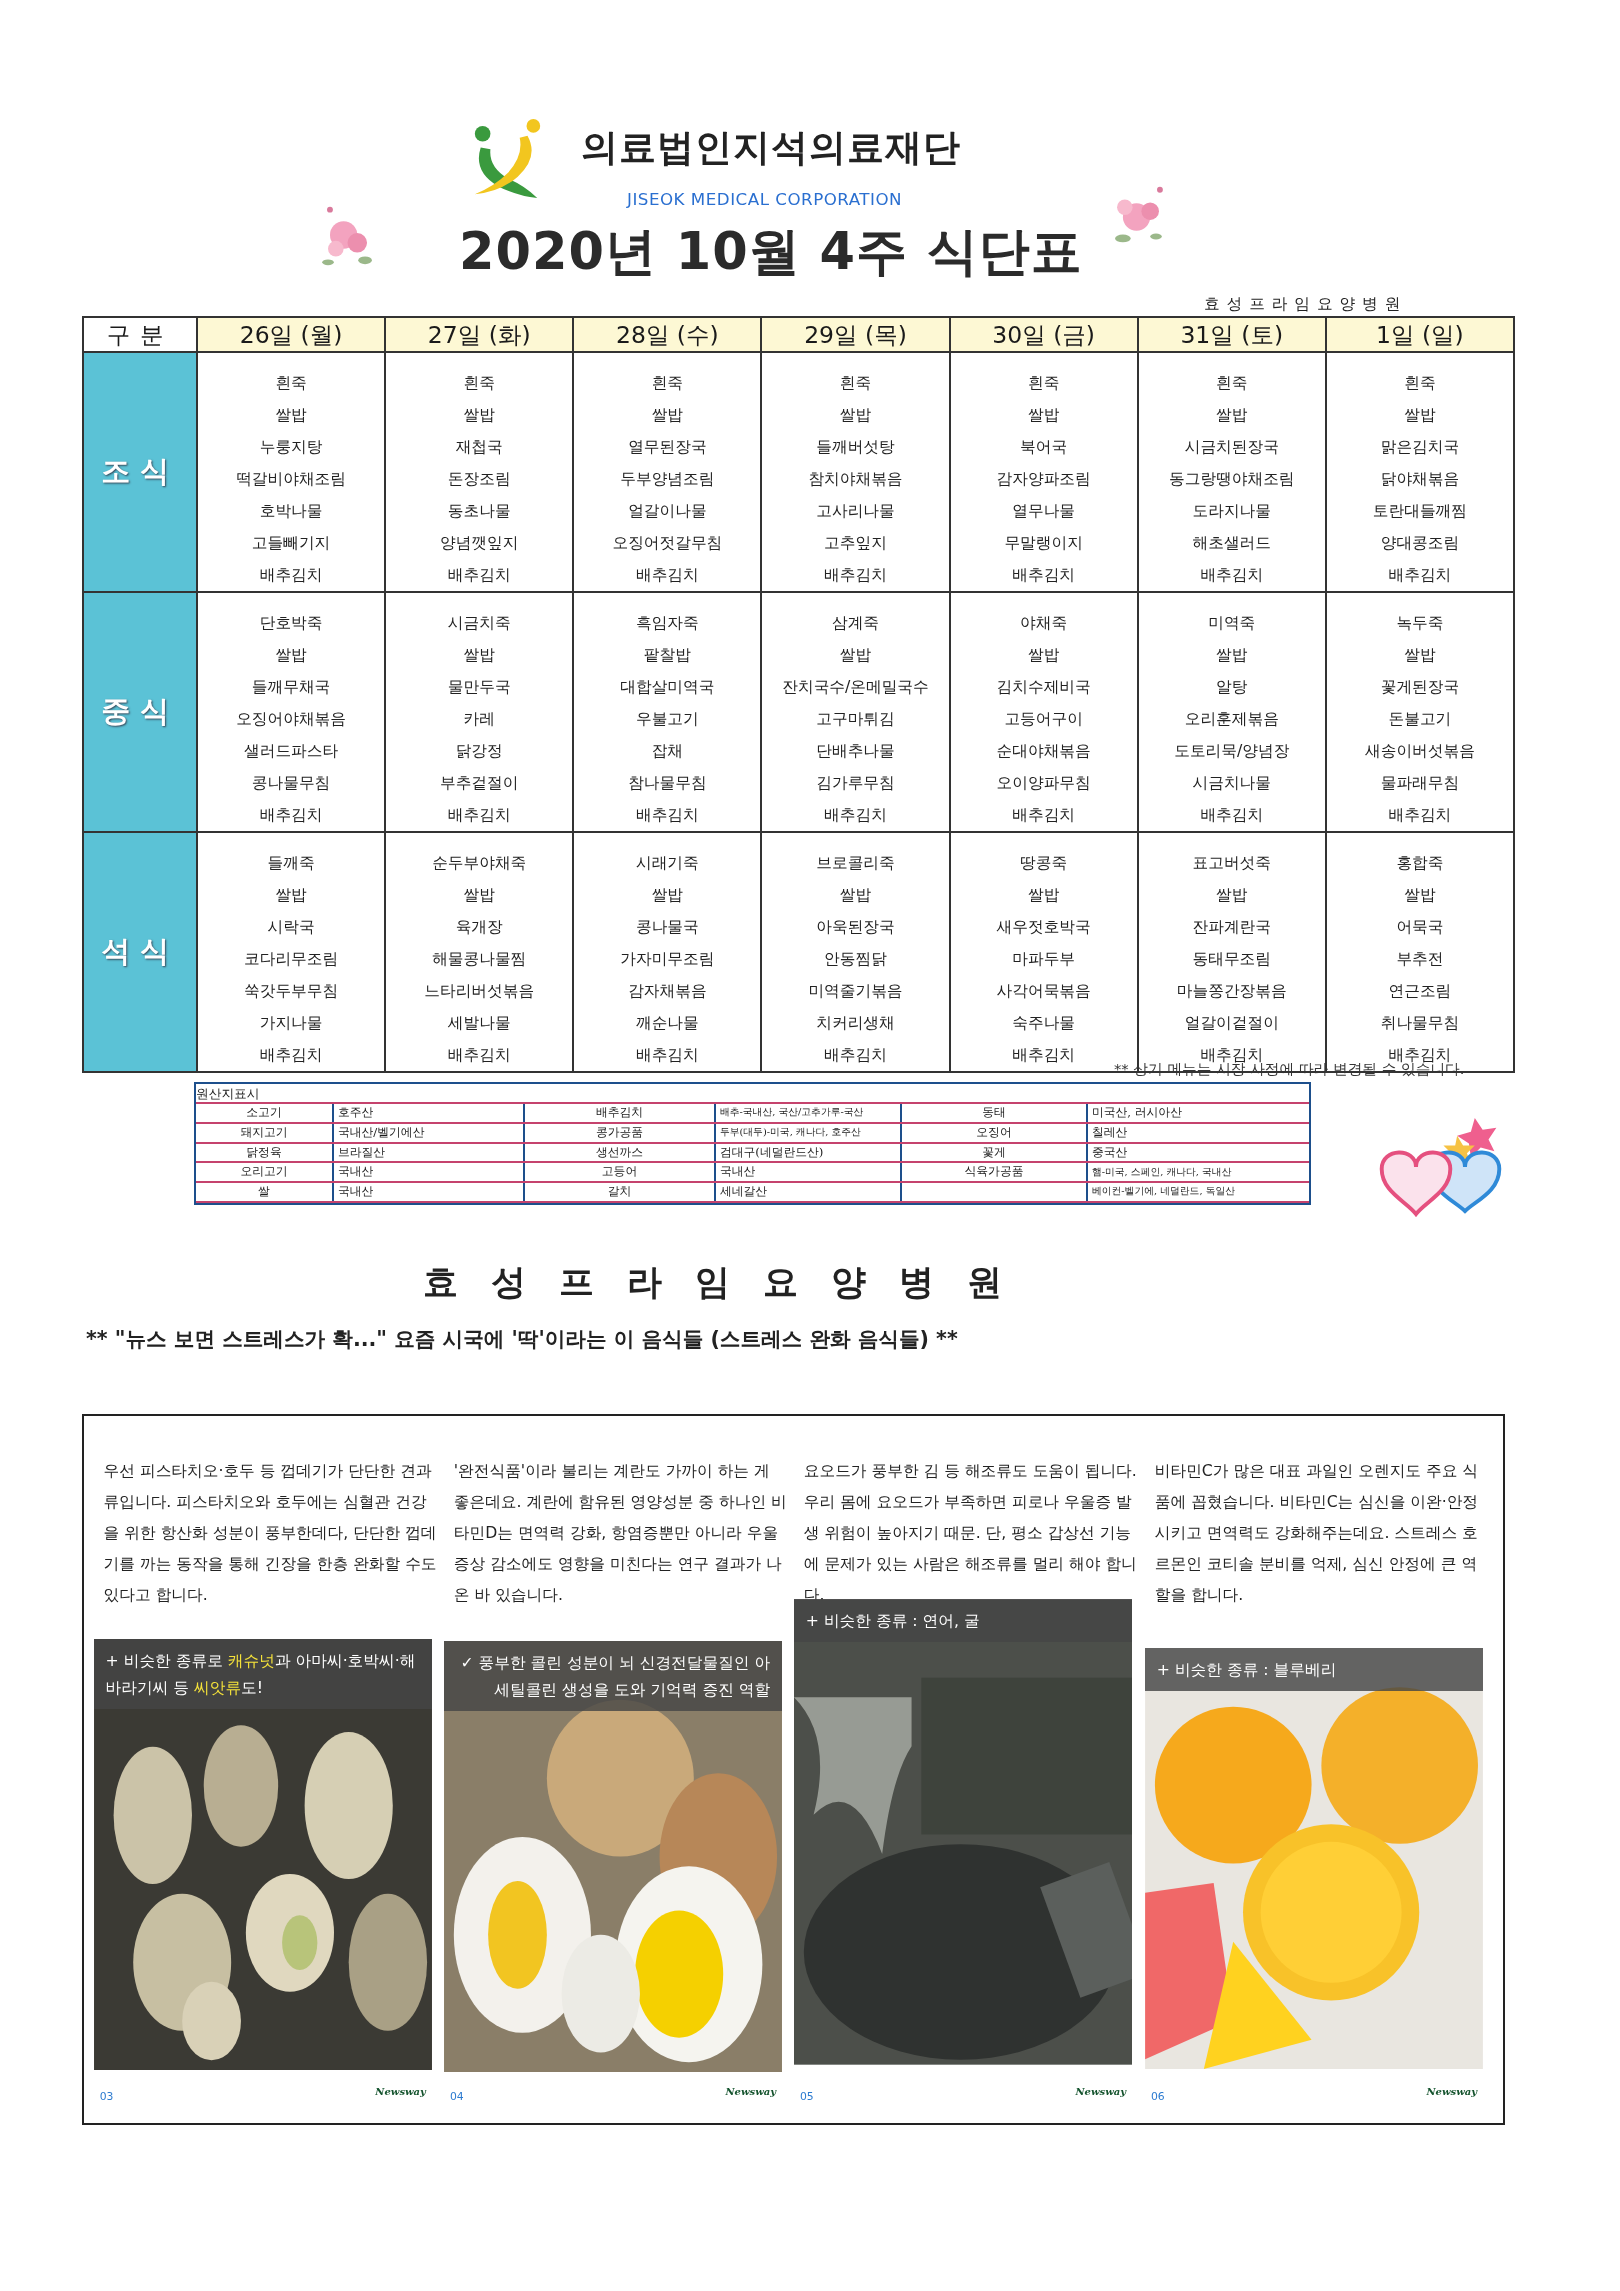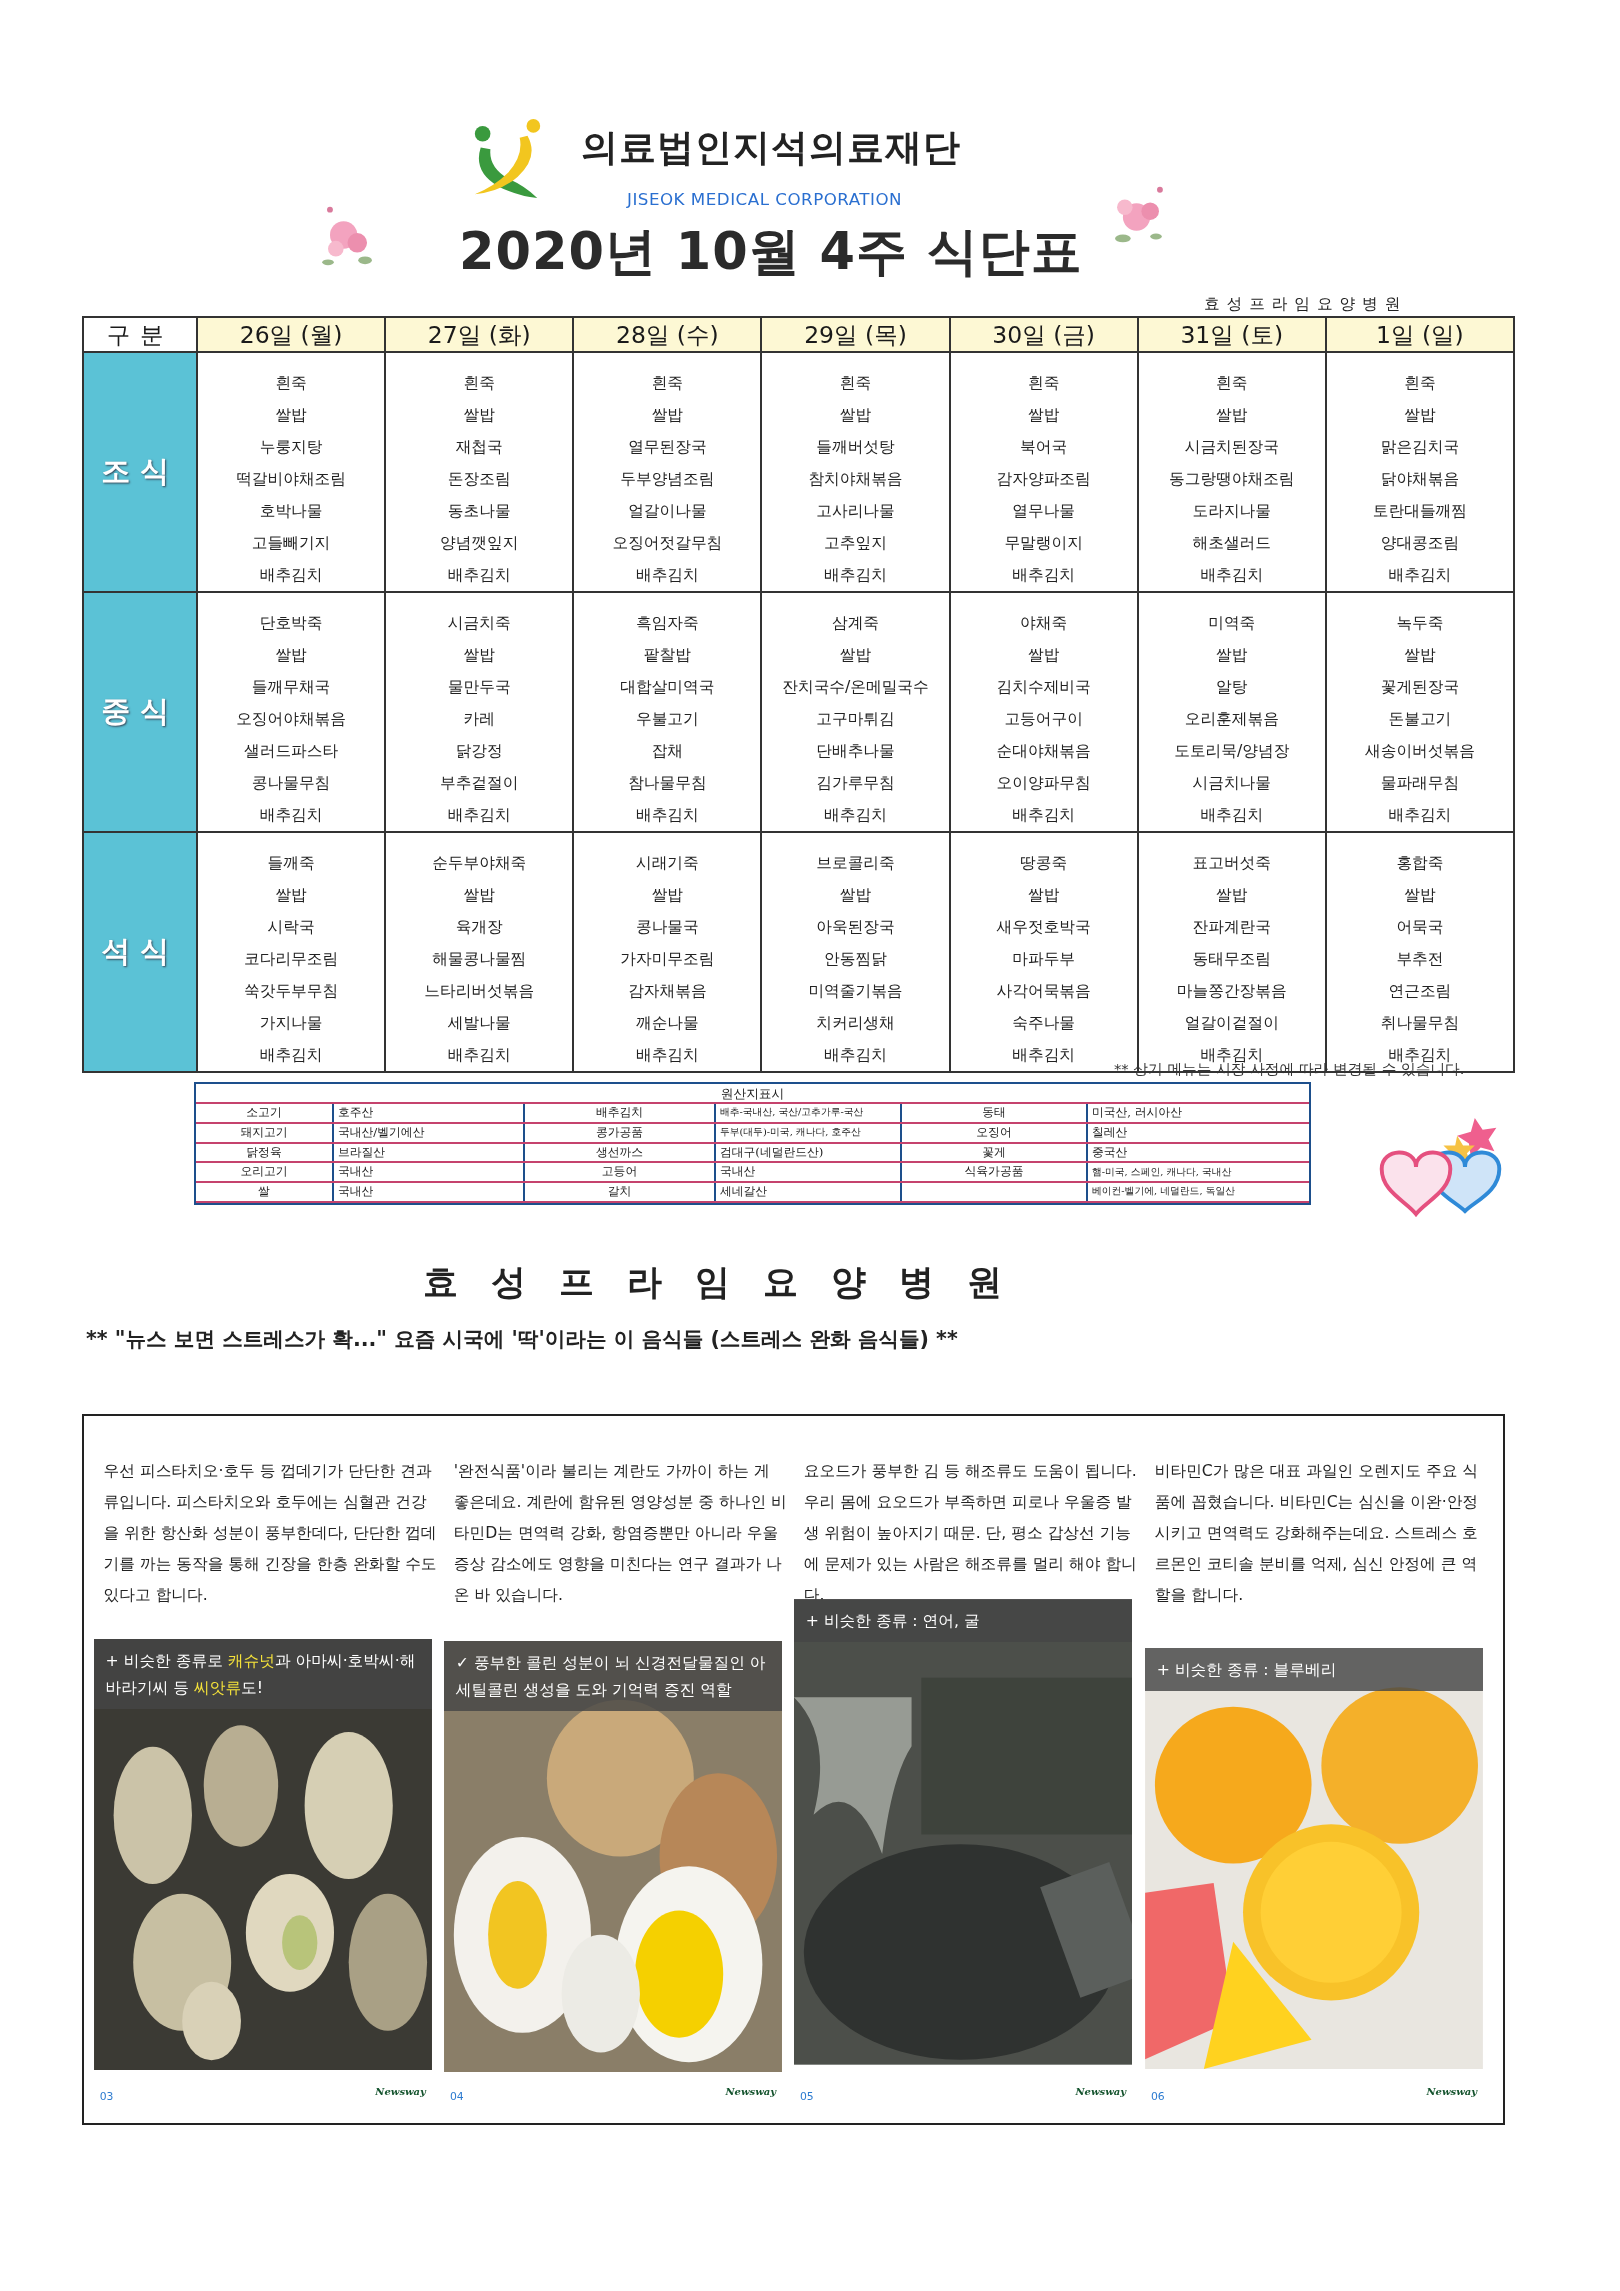--- a/index.html
+++ b/index.html
@@ -21,21 +21,21 @@
   .menu-table td, .menu-table th { border: 2px solid #333; text-align: center; vertical-align: top; }
   .menu-table th { height: 35px; background: #fdf8d4; font-size: 23.5px; font-weight: normal; vertical-align: middle; }
   .menu-table th.corner { background: #ffffff; letter-spacing: 9.8px; }
   .menu-table td.meal { background: #5bc2d6; color: #fff; font-size: 29px; font-weight: bold; vertical-align: middle; letter-spacing: 9.8px; text-shadow: 1px 1px 2px #345; }
   .menu-table td.day { padding-top: 14px; height: 228px; background: #fff; }
   .dish { display: block; font-size: 15.7px; line-height: 32px; height: 32px; color: #222; }
   .note { position: absolute; left: 1114px; top: 1060px; font-size: 14.7px; color: #333; }
 
   
   .origin-box { position: absolute; left: 194px; top: 1082px; width: 1117px; border: 2px solid #1d4f8c; }
-  .origin-title { text-align: center; font-size: 12.7px; height: 19.6px; line-height: 19.6px; border-bottom: 2px solid #c5436d; font-family: "DejaVu Serif", serif; }
+  .origin-title { font-size: 12.7px; height: 19.6px; line-height: 19.6px; border-bottom: 2px solid #c5436d; font-family: "DejaVu Serif", serif; }
   .origin-table { width: 100%; border-collapse: collapse; table-layout: fixed; font-family: "DejaVu Serif", serif; font-size: 11.8px; }
   .origin-table td { height: 19.6px; border-bottom: 2px solid #c5436d; padding: 0 3.9px; white-space: nowrap; overflow: hidden; }
   .origin-table td.k { text-align: center; }
   .origin-table td.sep { border-right: 2px solid #1d4f8c; }
   .origin-table td.sm { font-size: 9.8px; }
 
   .hearts { position: absolute; left: 1367px; top: 1108px; width: 147px; height: 118px; }
 
   .hospital-big { position: absolute; left: 423px; top: 1259px; font-size: 35px; font-weight: bold; letter-spacing: 33px; color: #222; }
   .subtitle { position: absolute; left: 86px; top: 1325px; font-size: 20.6px; font-weight: bold; color: #222; }
@@ -393,21 +393,21 @@
       </div>
     </div>
     <div class="card-footer">
       <span class="page-no">03</span>
       <span class="brand">Newsway</span>
     </div>
   </div>
 
   <div class="card" style="left:360px">
     <div class="card-text">'완전식품'이라 불리는 계란도 가까이 하는 게 좋은데요. 계란에 함유된 영양성분 중 하나인 비타민D는 면역력 강화, 항염증뿐만 아니라 우울 증상 감소에도 영향을 미친다는 연구 결과가 나온 바 있습니다.</div>
-    <div class="card-img" style="top:225px;">
+    <div class="card-img" style="top:225px;text-align:right;">
       <svg width="338" height="431" viewBox="0 0 345 440">
         <rect width="345" height="440" fill="#8a7e68"></rect>
         <ellipse cx="180" cy="140" rx="75" ry="80" fill="#c9a97a"></ellipse>
           <ellipse cx="280" cy="220" rx="60" ry="85" fill="#b78758"></ellipse>
         <ellipse cx="80" cy="300" rx="70" ry="100" fill="#f3f1ec"></ellipse>
           <ellipse cx="75" cy="300" rx="30" ry="55" fill="#f2c521"></ellipse>
         <ellipse cx="250" cy="330" rx="75" ry="100" fill="#f5f4ef"></ellipse>
           <ellipse cx="240" cy="340" rx="45" ry="65" fill="#f5d000"></ellipse>
         <ellipse cx="160" cy="360" rx="40" ry="60" fill="#ecebe5"></ellipse>
       </svg>

